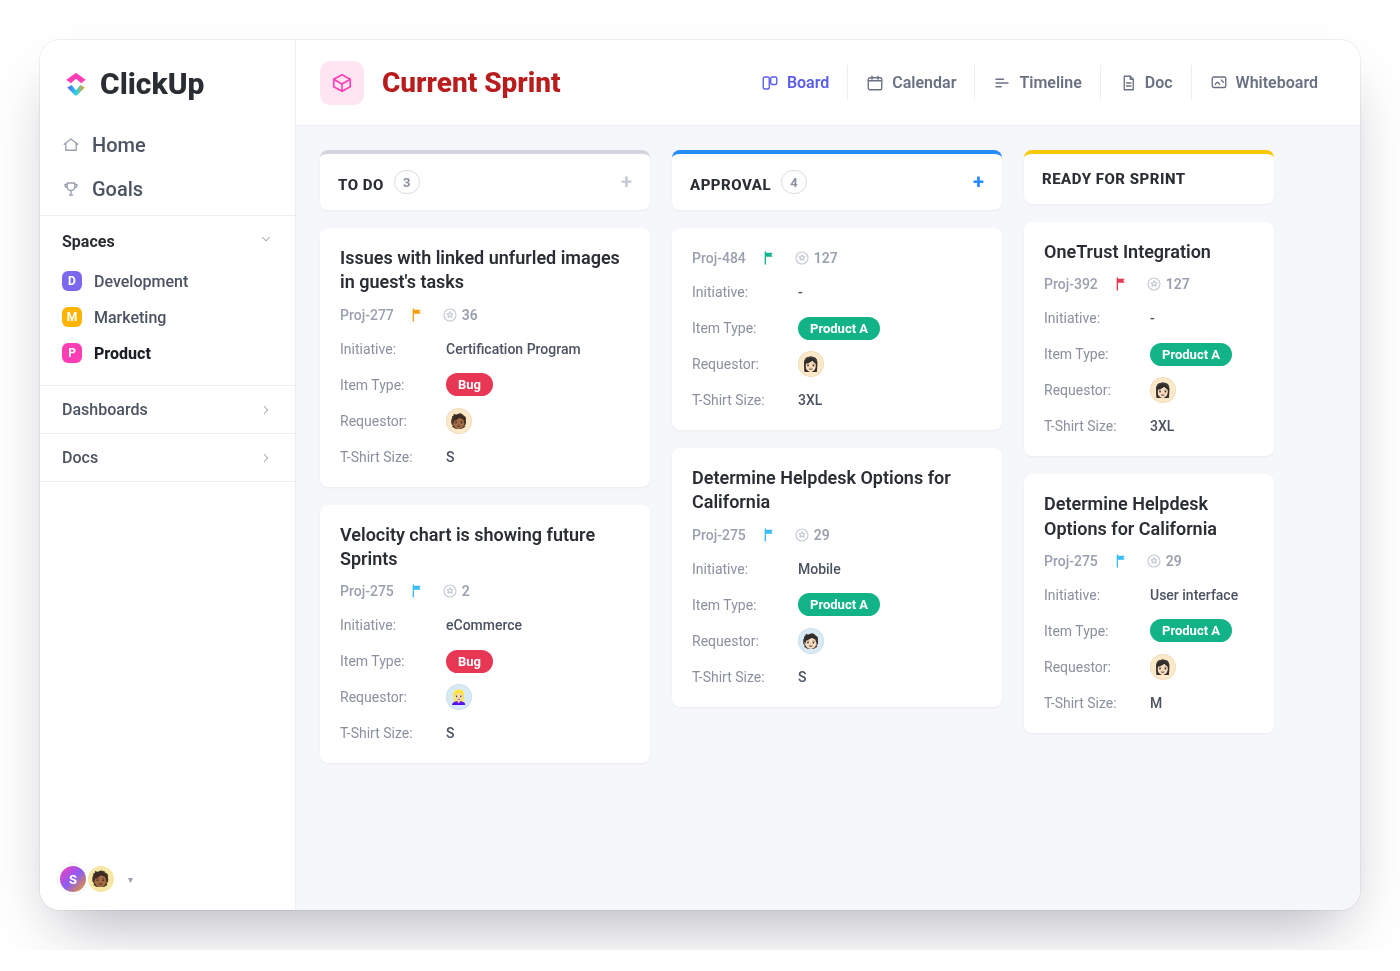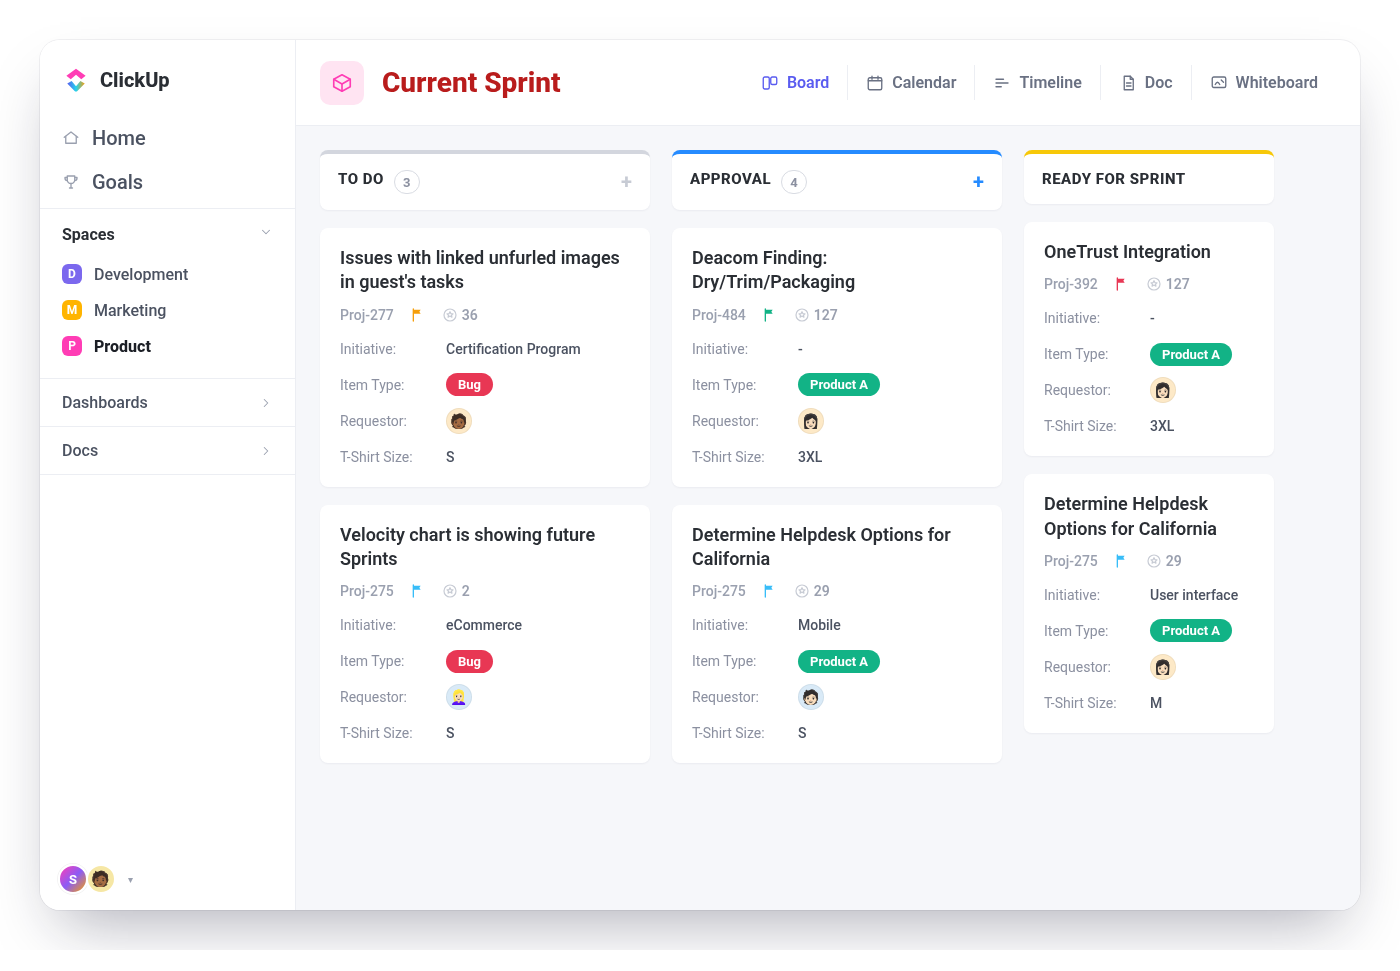--- a/index.html
+++ b/index.html
@@ -26,21 +26,21 @@
     box-shadow:0 30px 60px -20px rgba(20,20,50,.35),0 0 0 1px rgba(20,20,50,.06);
     display:flex;
   }
   
   .sidebar{
     width:256px;flex:0 0 256px;border-right:1px solid var(--border);
     display:flex;flex-direction:column;background:#fff;
   }
   .logo{
     display:flex;align-items:center;gap:10px;padding:26px 22px 18px;
-    font-size:20px;font-weight:800;color:var(--text);
+    font-size:30px;font-weight:800;color:var(--text);
   }
   .logo svg{width:28px;height:28px;}
   .nav{padding:4px 6px;}
   .nav-item{
     display:flex;align-items:center;gap:12px;padding:10px 16px;border-radius:8px;
     color:#4b5261;font-size:20px;cursor:pointer;font-weight:500;
   }
   .nav-item svg{width:18px;height:18px;flex:0 0 18px;color:#9aa0af;}
   .section{
     padding:16px 22px 10px;display:flex;justify-content:space-between;
@@ -82,21 +82,21 @@
   .vtab svg{width:18px;height:18px;}
   .vtab.active{color:var(--brand-blue);}
   .vtab.active svg{color:var(--brand-blue);}
 
   .board{flex:1;background:var(--bg);padding:24px 0 0 24px;display:flex;gap:22px;overflow:hidden;}
   .column{width:330px;flex:0 0 330px;display:flex;flex-direction:column;gap:18px;}
   .column.cutoff{flex:0 0 250px;width:250px;}
 
   .col-head{
     background:#fff;border-radius:8px;padding:16px 18px;border-top:4px solid #d3d6de;
-    display:flex;align-items:flex-start;gap:10px;box-shadow:0 1px 2px rgba(20,20,50,.05);
+    display:flex;align-items:flex-end;gap:10px;box-shadow:0 1px 2px rgba(20,20,50,.05);
   }
   .col-head.c-blue{border-top-color:var(--accent-blue);}
   .col-head.c-yellow{border-top-color:var(--accent-yellow);}
   .col-title{font-weight:800;letter-spacing:.5px;color:#2a2e34;font-size:15px;text-transform:uppercase}
   .pill{min-width:26px;height:24px;border-radius:12px;border:1.5px solid #d9dce3;color:#8b90a0;font-size:13px;font-weight:700;display:flex;align-items:center;justify-content:center;padding:0 6px;}
   .col-add{margin-left:auto;color:#c7cbd4;font-size:20px;font-weight:700;cursor:pointer;}
   .col-add.blue{color:var(--accent-blue);}
 
   .card{
     background:#fff;border-radius:8px;padding:18px 20px 16px;box-shadow:0 1px 2px rgba(20,20,50,.05);
@@ -333,21 +333,20 @@
             </div>
           </div>
         </div>
         <div class="column">
           <div class="col-head c-blue">
       <span class="col-title">APPROVAL</span>
       <span class="pill">4</span>
             <span class="col-add blue">+</span>
     </div>
           <div class="card">
-      <div class="card-title">Deacom Finding: Dry/Trim/Packaging</div>
       <div class="card-meta">
         <span class="proj">Proj-484</span>
         <svg viewBox="0 0 24 24" class="flag">
                 <path d="M5 3v18" stroke="#12b386" stroke-width="2" stroke-linecap="round"></path>
                 <path d="M5 4h11l-2 3 2 3H5Z" fill="#12b386"></path>
               </svg>
         <span class="star-group">
           <svg viewBox="0 0 24 24" class="stroke">
                   <circle cx="12" cy="12" r="9"></circle>
                   <path d="M12 7l1.5 3 3 .3-2.3 2 .7 3-2.9-1.7L9.1 15.3l.7-3L7.5 10.3l3-.3Z"></path>

